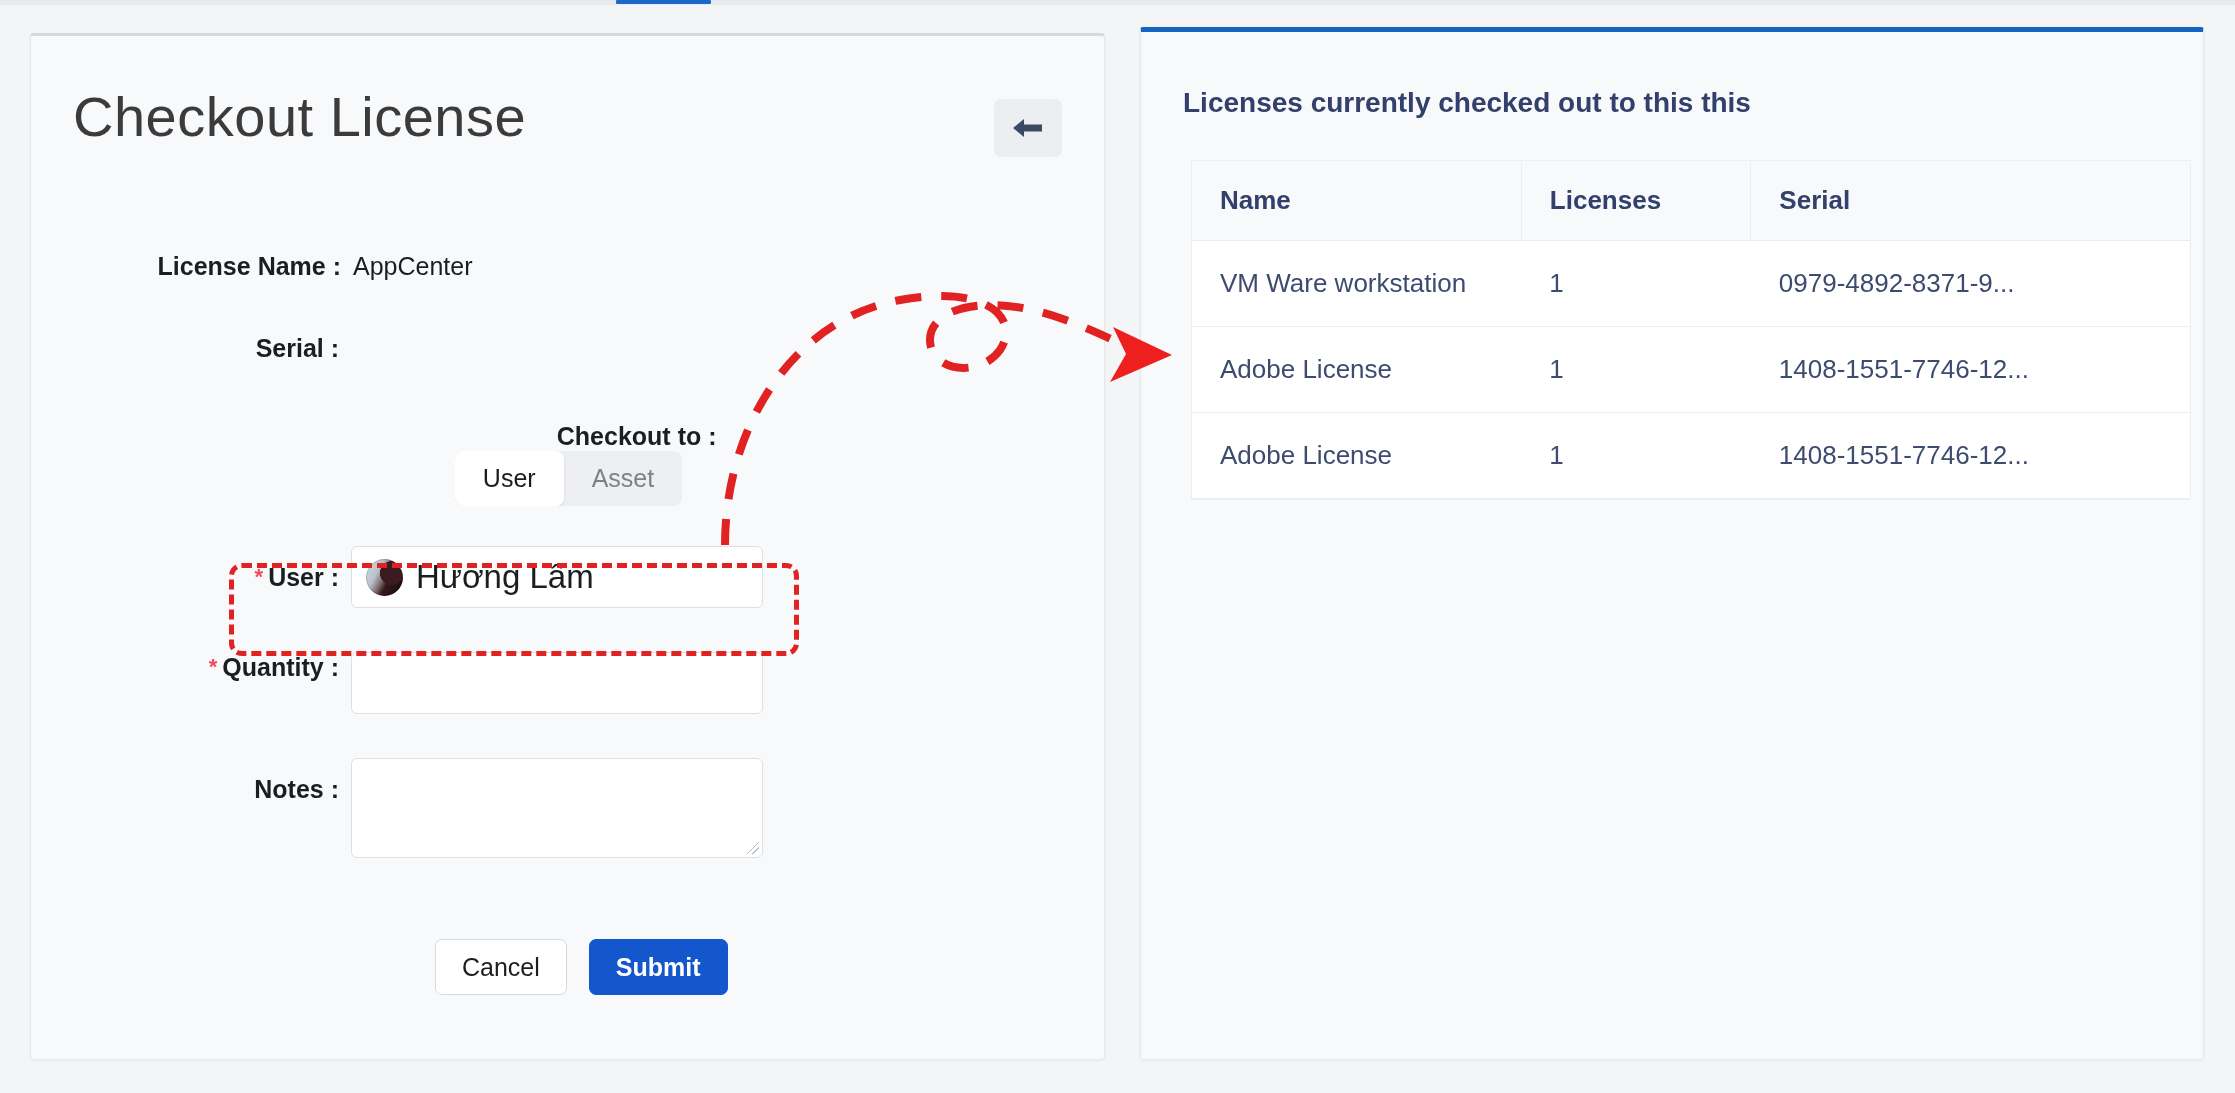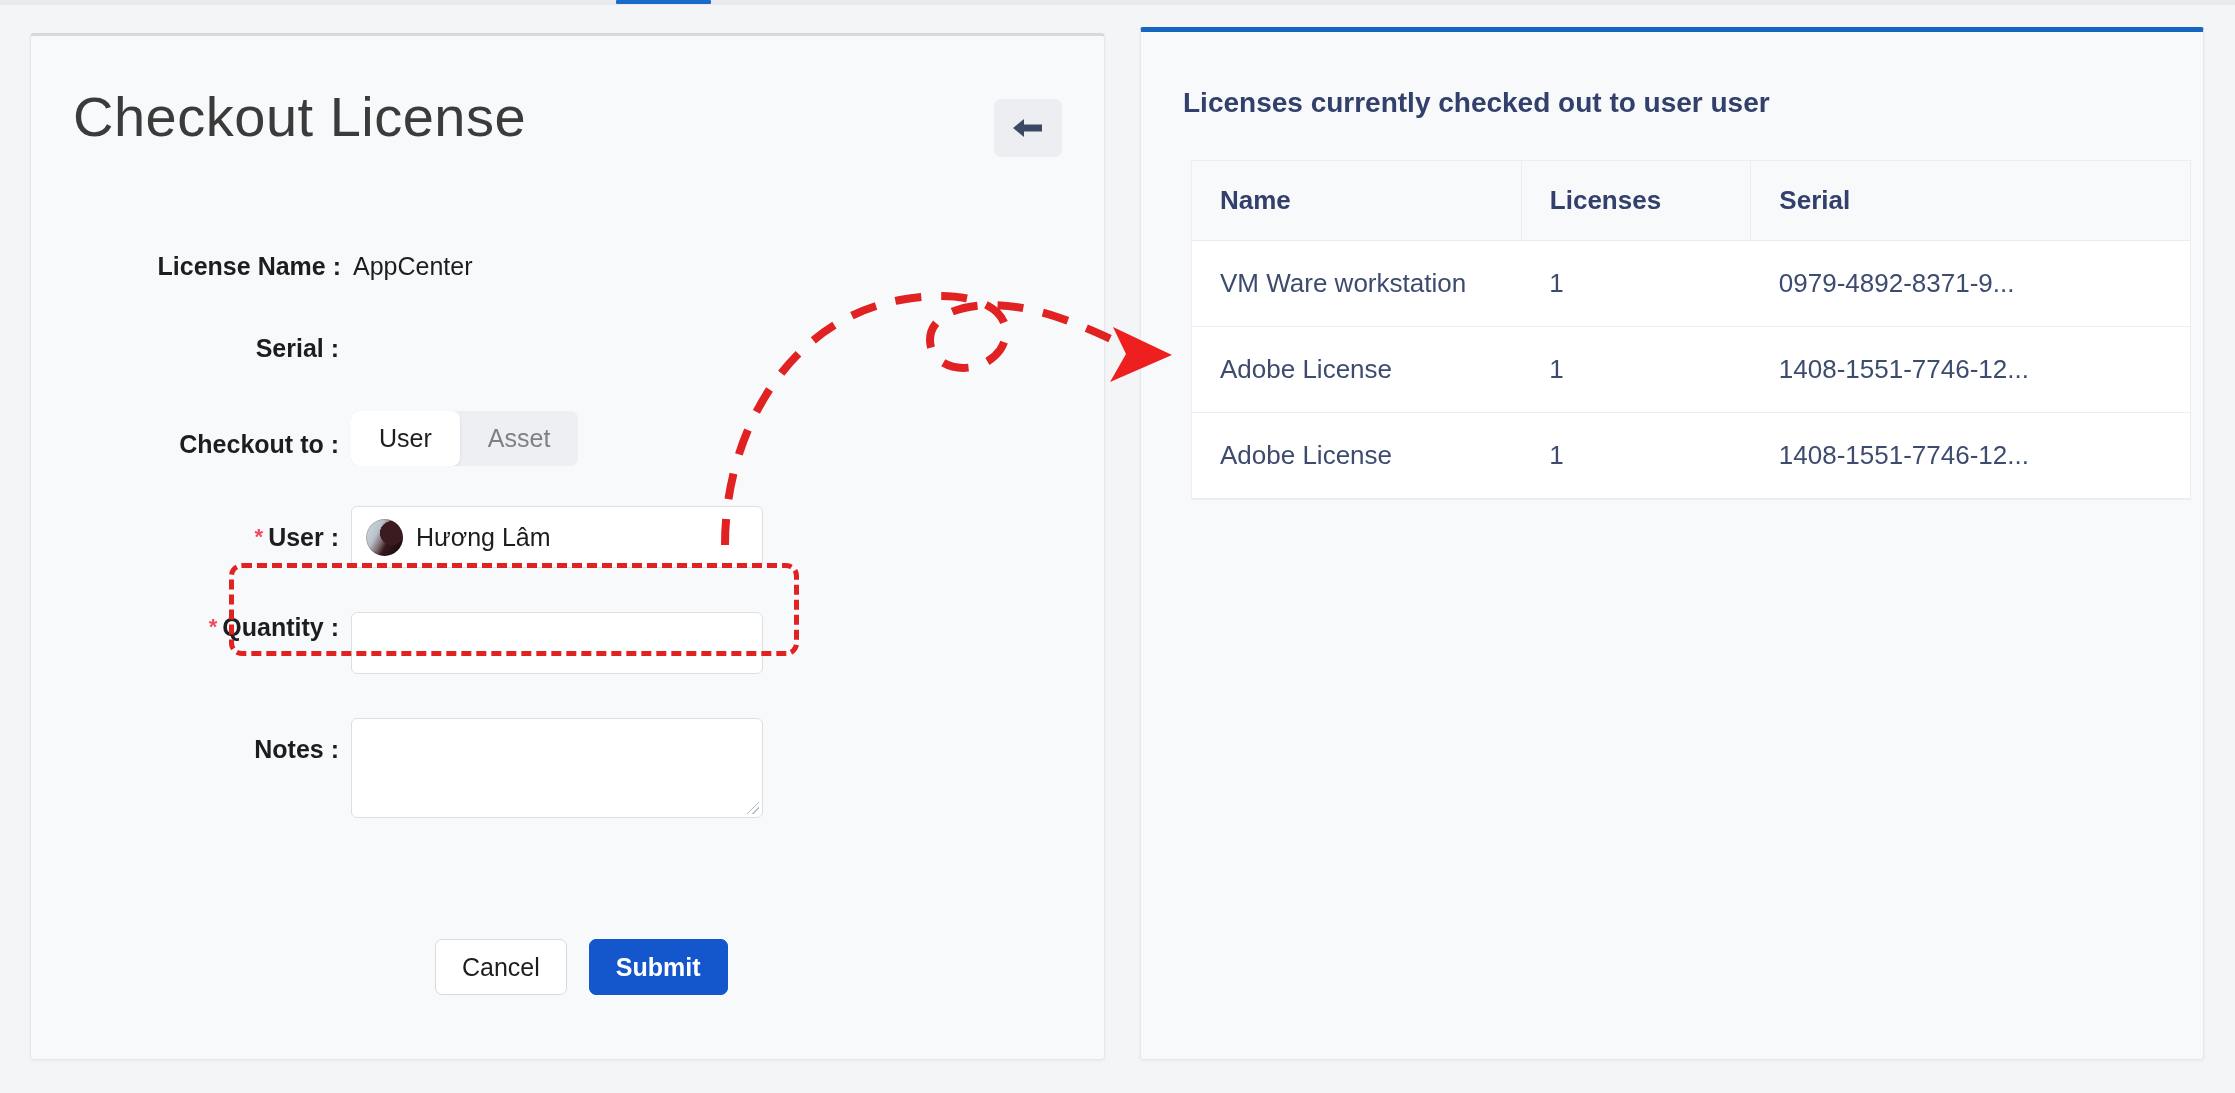--- a/index.html
+++ b/index.html
@@ -121,21 +121,21 @@
 
   .input-box {
     width: 412px;
     height: 62px;
     background: #ffffff;
     border: 1px solid #dcdfe3;
     border-radius: 6px;
     display: flex;
     align-items: center;
     padding: 0 14px;
-    font-size: 25px;
+    font-size: 33px;
     color: #1c1d1f;
     font-family: inherit;
   }
   .avatar {
     width: 37px; height: 37px;
     border-radius: 50%;
     margin-right: 13px;
     flex: 0 0 auto;
     background:
       radial-gradient(circle at 70% 38%, #3b1b20 0 34%, rgba(0,0,0,0) 35%),
@@ -286,21 +286,21 @@
       <div class="frow row-licensename" style="margin-bottom:52px;">
         <div class="flabel">License Name :</div>
         <div class="fvalue">AppCenter</div>
       </div>
 
       <div class="frow" style="margin-bottom:48px;">
         <div class="flabel">Serial :</div>
         <div class="fvalue"></div>
       </div>
 
-      <div class="frow" style="margin-bottom:40px; align-items:center;">
+      <div class="frow" style="margin-bottom:40px; align-items:center;flex-direction:column;">
         <div class="flabel" style="padding-top:10px;">Checkout to :</div>
         <div class="segmented">
           <button class="seg active">User</button>
           <button class="seg">Asset</button>
         </div>
       </div>
 
       <div class="frow" style="margin-bottom:44px; align-items:center;">
         <div class="flabel">
           <span class="req">*</span><span>User :</span>
@@ -331,21 +331,21 @@
 
     <div class="actions">
       <button class="btn btn-cancel">Cancel</button>
       <button class="btn btn-submit">Submit</button>
     </div>
 
     <div class="hl-box"></div>
   </div>
 
   <div class="right-card">
-    <div class="panel-title">Licenses currently checked out to user user</div>
+    <div class="panel-title">Licenses currently checked out to this this</div>
 
     <div class="table-wrap">
       <table class="lic">
         <thead>
           <tr>
             <th class="col-name">Name</th>
             <th class="col-qty">Licenses</th>
             <th class="col-ser">Serial</th>
           </tr>
         </thead>

